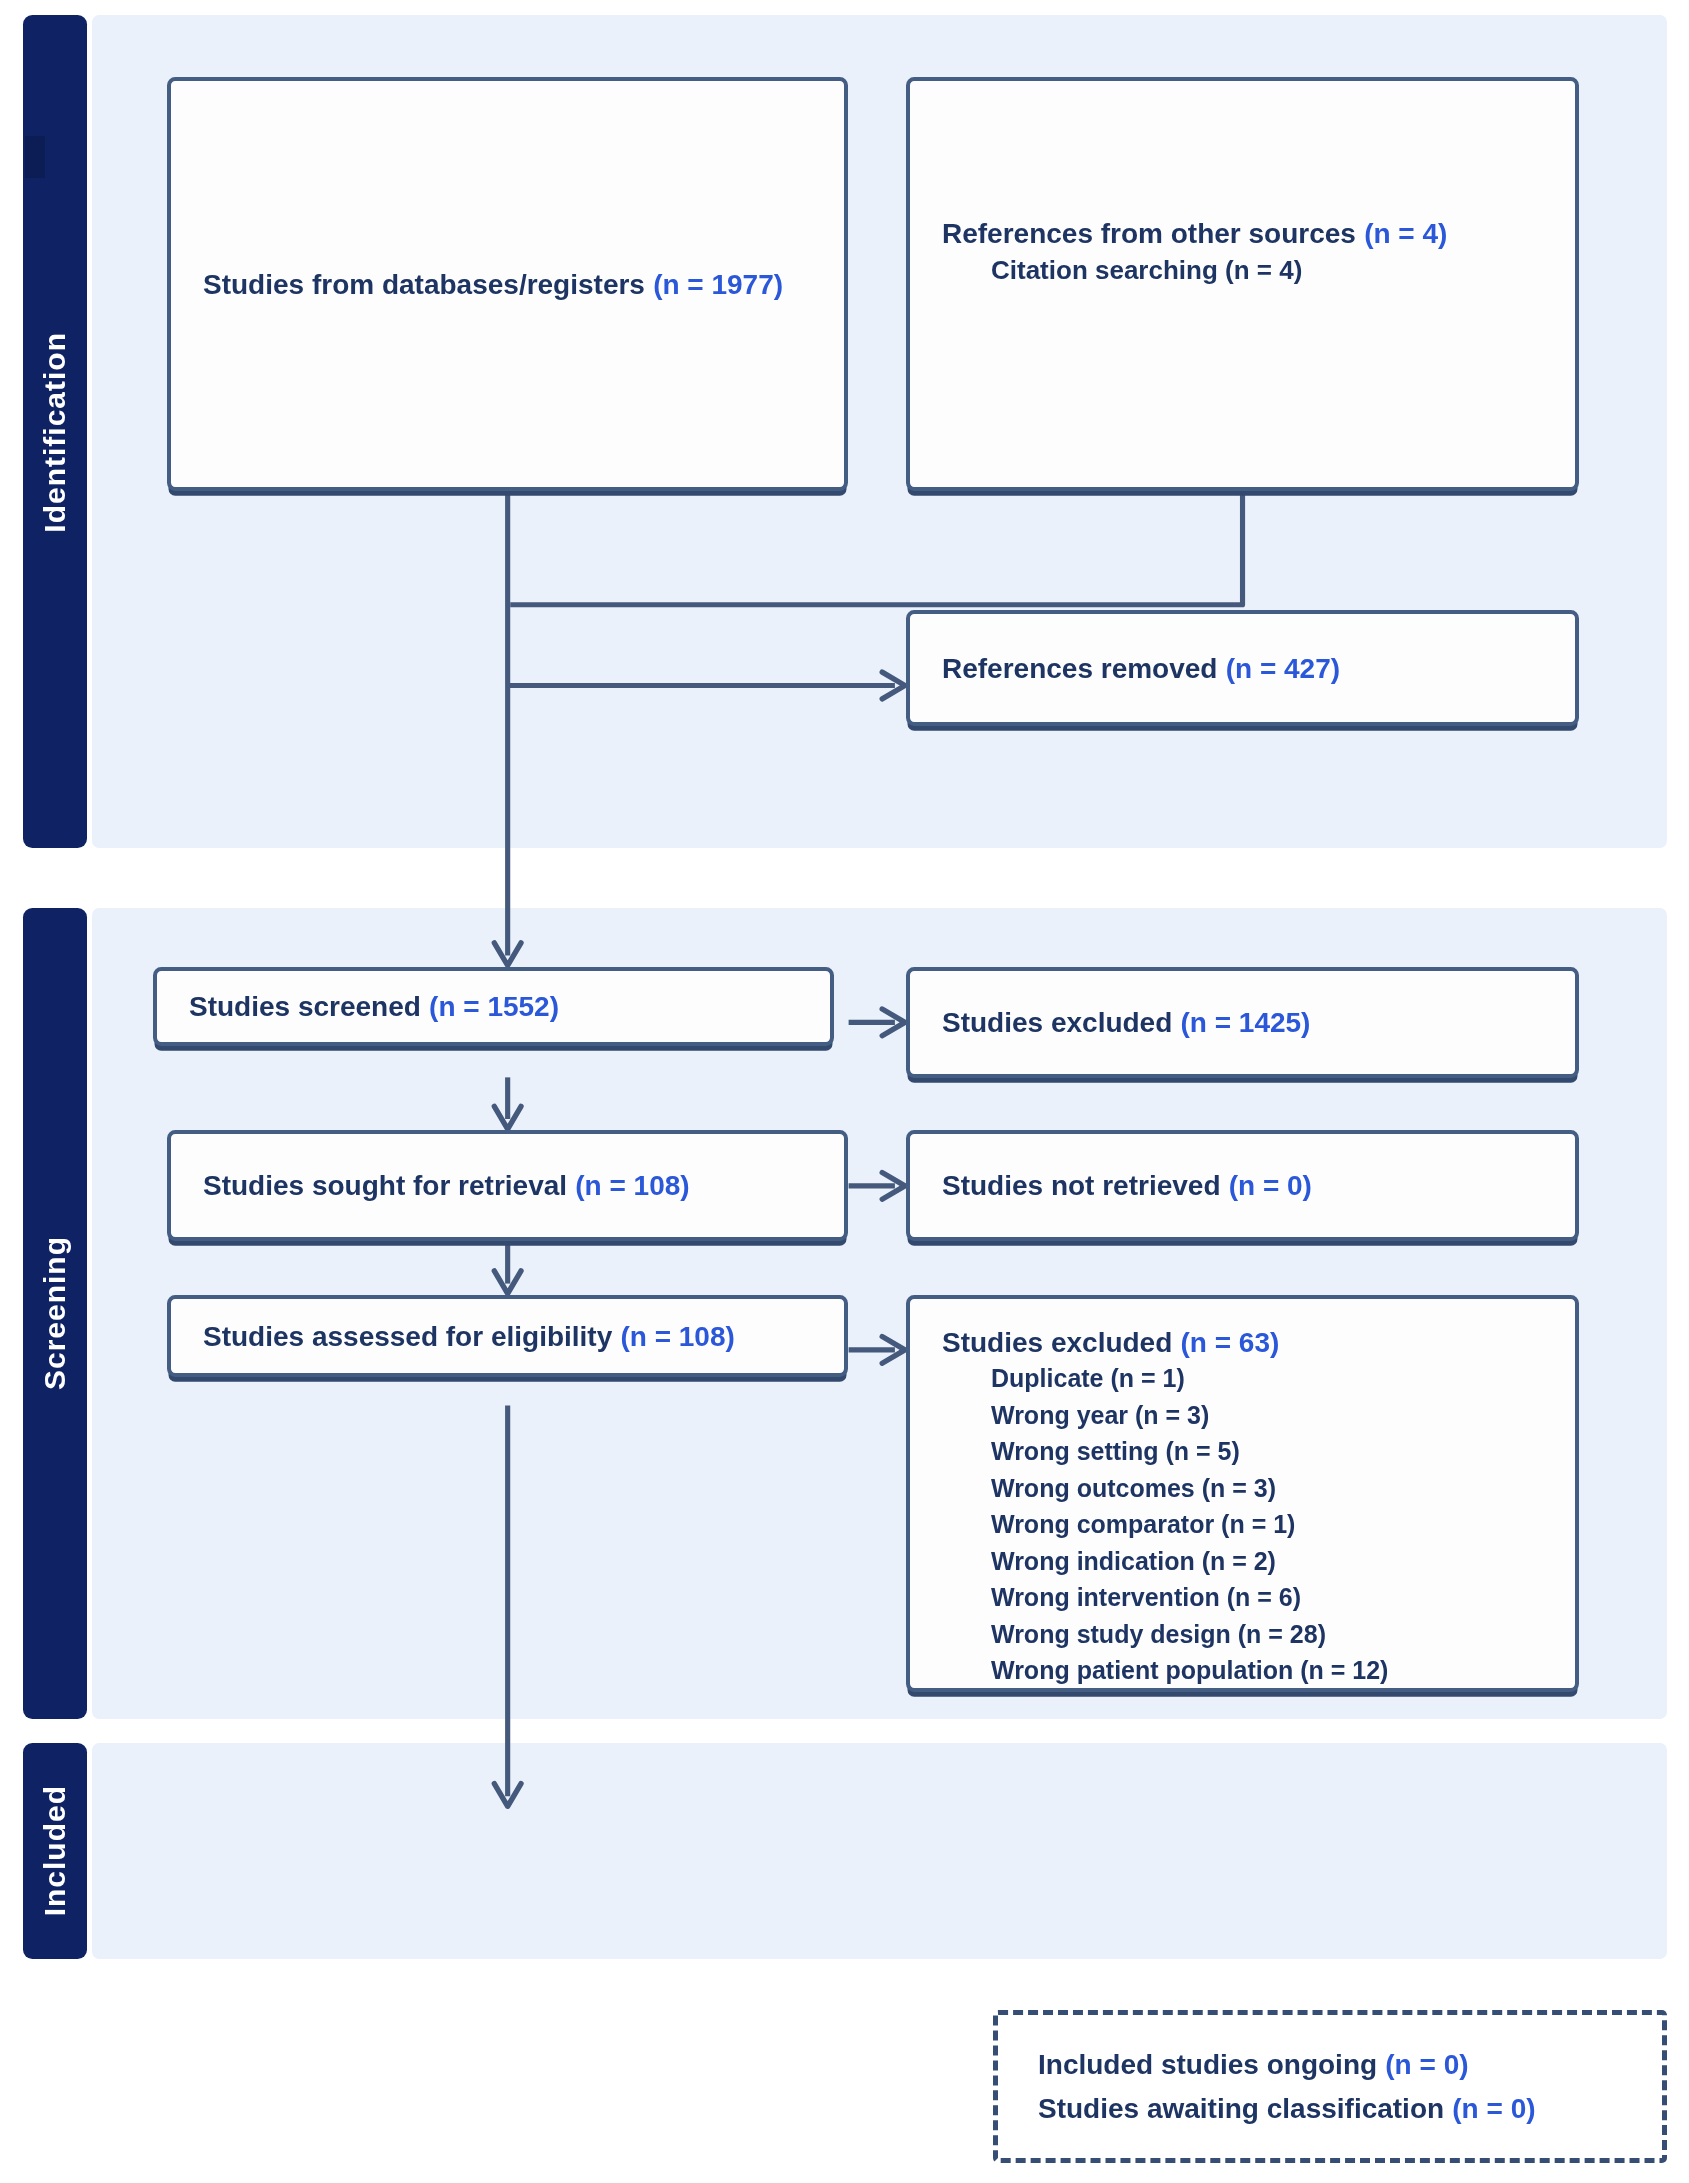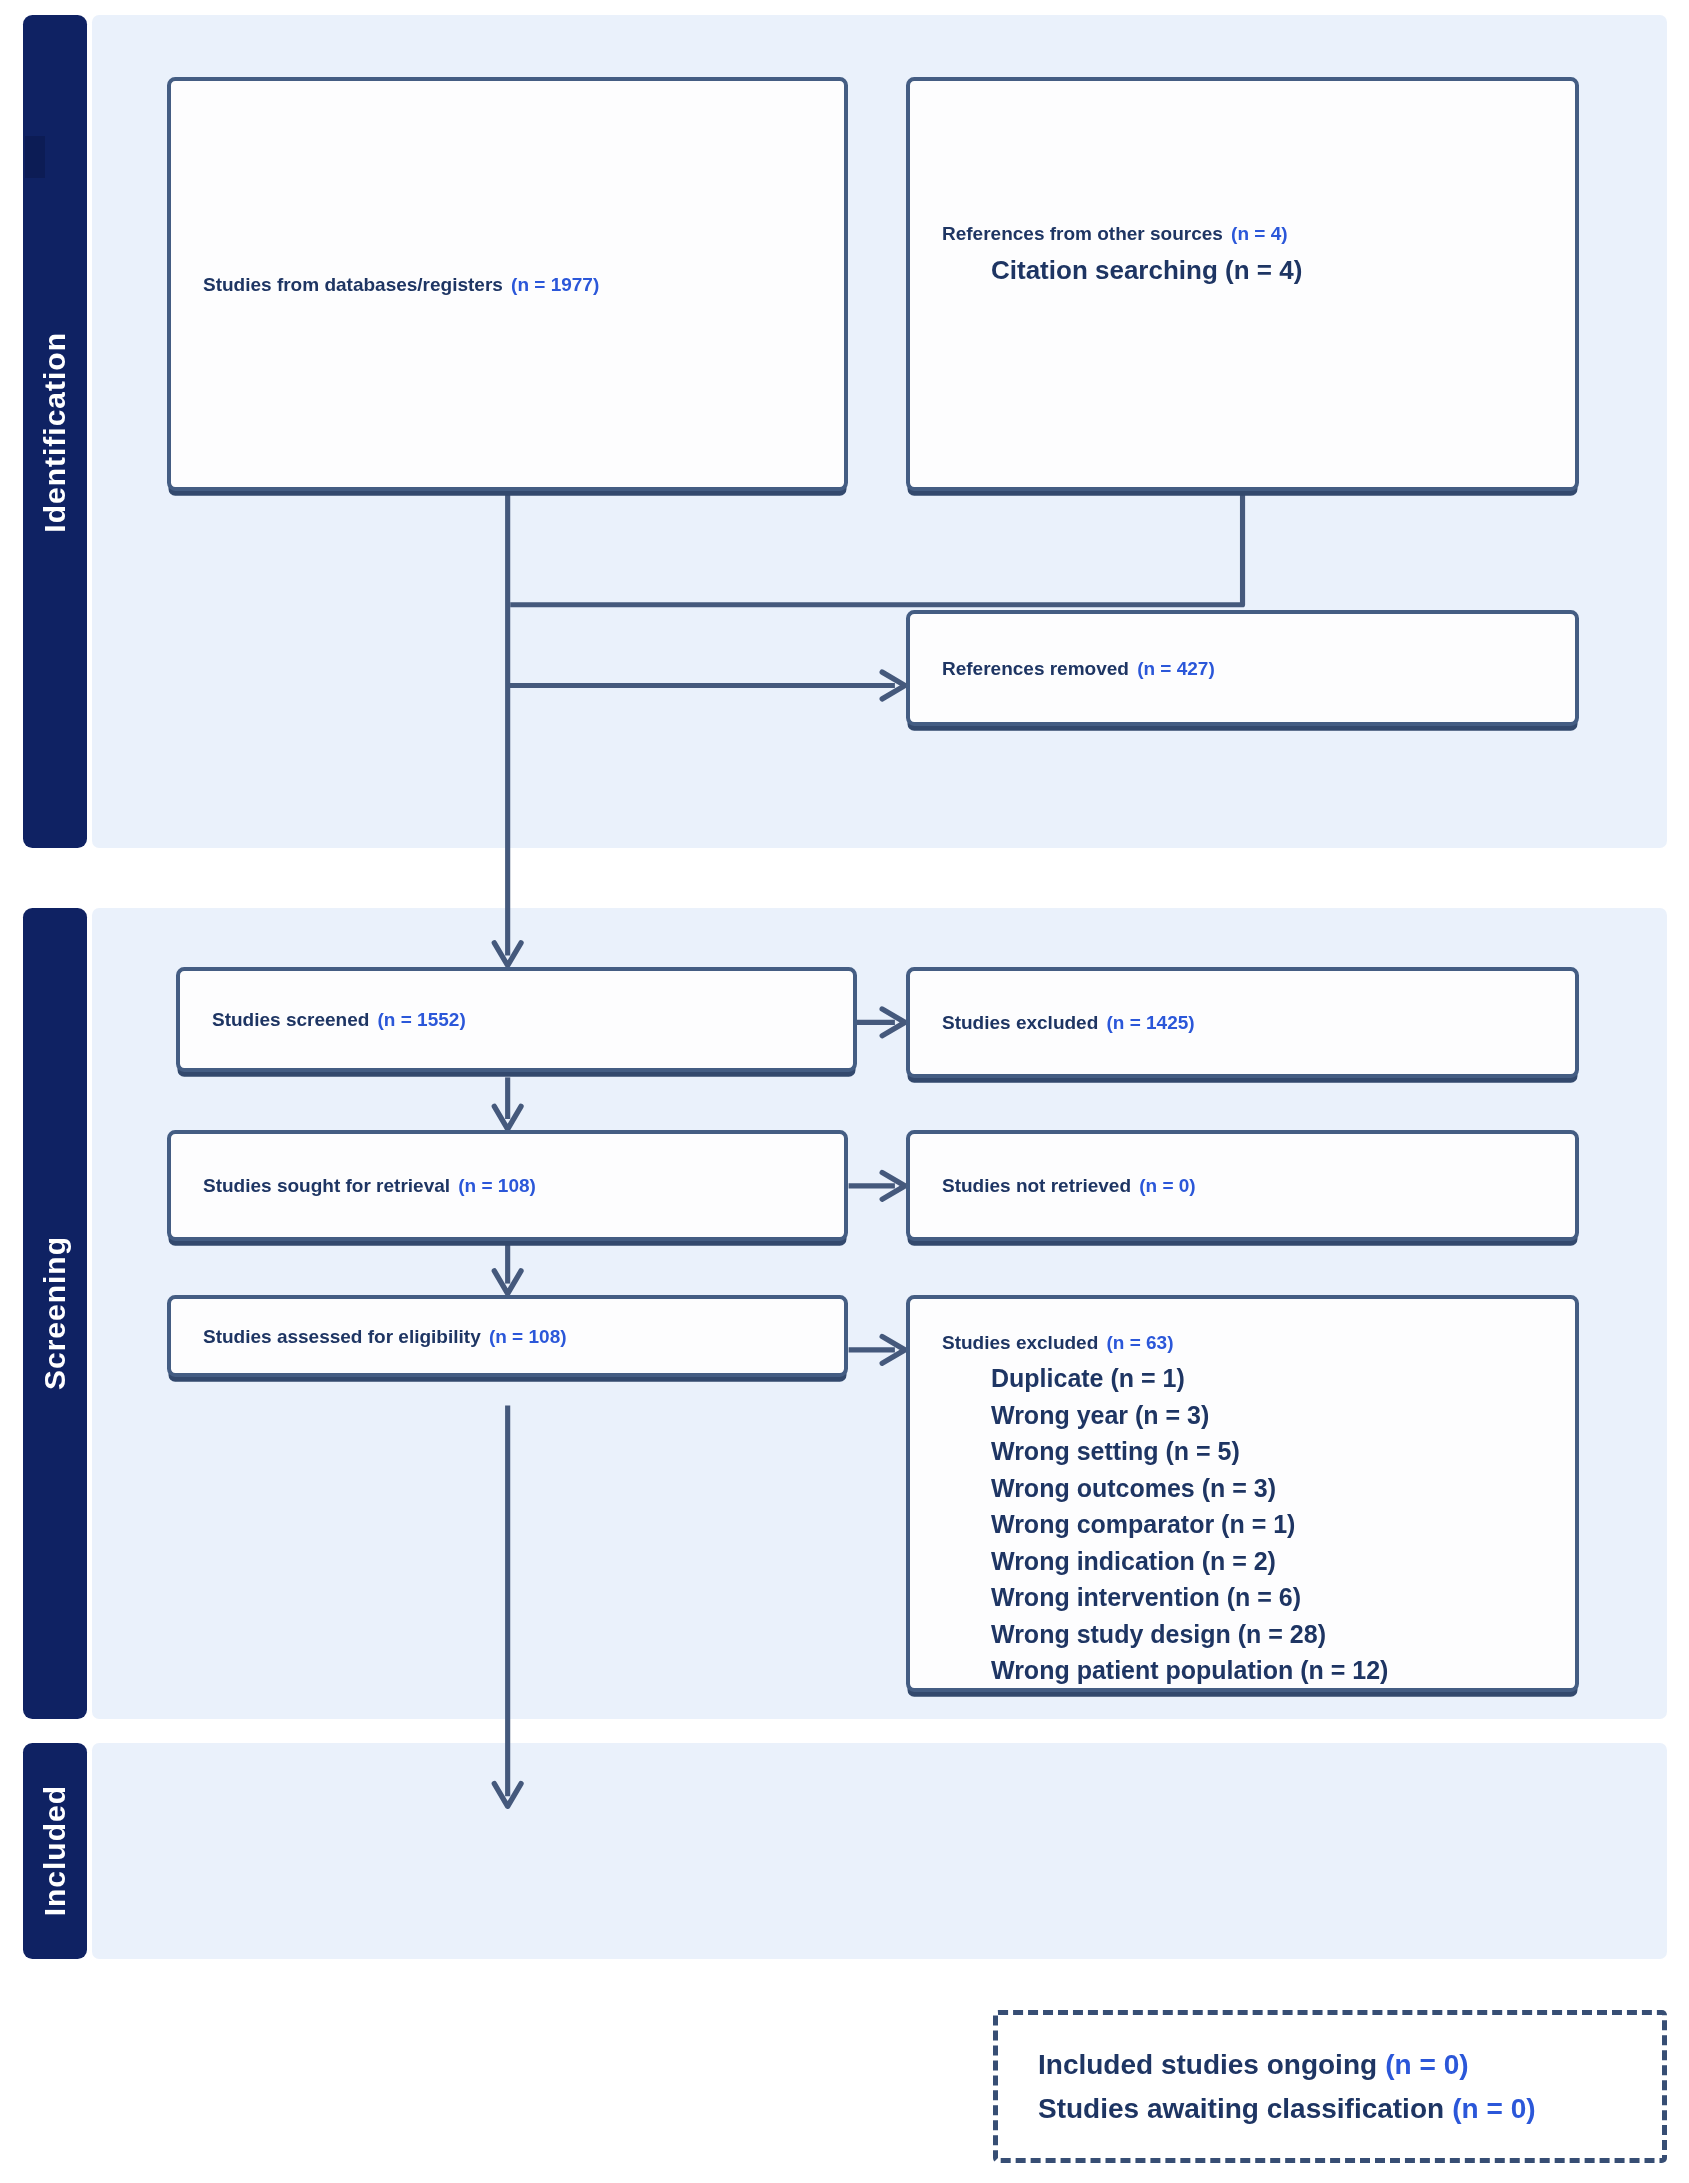--- a/index.html
+++ b/index.html
@@ -40,21 +40,21 @@
     position:absolute;box-sizing:border-box;
     background:var(--box_background);
     border:4.6px solid var(--box_border);
     border-radius:8.2px;
     box-shadow:0 6.2px 0 -1.5px var(--box_shadow);
     display:flex;flex-direction:column;
     padding-left:32px;padding-right:15.4px;
     color:var(--label_navy);
   }
   .box.center{justify-content:center;}
-  .row{white-space:nowrap;font-size:19px;font-weight:700;line-height:37px;}
+  .row{white-space:nowrap;font-size:28px;font-weight:700;line-height:37px;}
   .row .cnt{color:var(--count_blue);margin-left:8.2px;font-weight:700;}
   .row.sub{font-weight:700;font-size:26px;padding-left:49px;}
   .box.listbox{justify-content:space-between;padding-top:26px;}
   .box.listbox .row{line-height:35px;}
   .box.listbox .row.sub{font-size:25px;}
   .box.topalign{justify-content:flex-start;padding-top:134px;}
   .dashed-box{
     position:absolute;box-sizing:border-box;
     border:5.1px dashed #374e74;border-radius:5.1px;background:#ffffff;
     display:flex;flex-direction:column;justify-content:center;
@@ -114,21 +114,21 @@
     </div>
     <div class="row sub">Citation searching (n = 4)</div>
   </div>
 
   <div class="box center" style="left:906px;top:610px;width:673px;height:116px;">
     <div class="row">
       <span class="lbl">References removed</span><span class="cnt">(n = 427)</span>
     </div>
   </div>
 
-  <div class="box center" style="left:176px;top:967px;width:681px;height:105px;">
+  <div class="box center" style="left:153px;top:967px;width:681px;height:79px;">
     <div class="row">
       <span class="lbl">Studies screened</span><span class="cnt">(n = 1552)</span>
     </div>
   </div>
 
   <div class="box center" style="left:906px;top:967px;width:673px;height:111px;">
     <div class="row">
       <span class="lbl">Studies excluded</span><span class="cnt">(n = 1425)</span>
     </div>
   </div>

